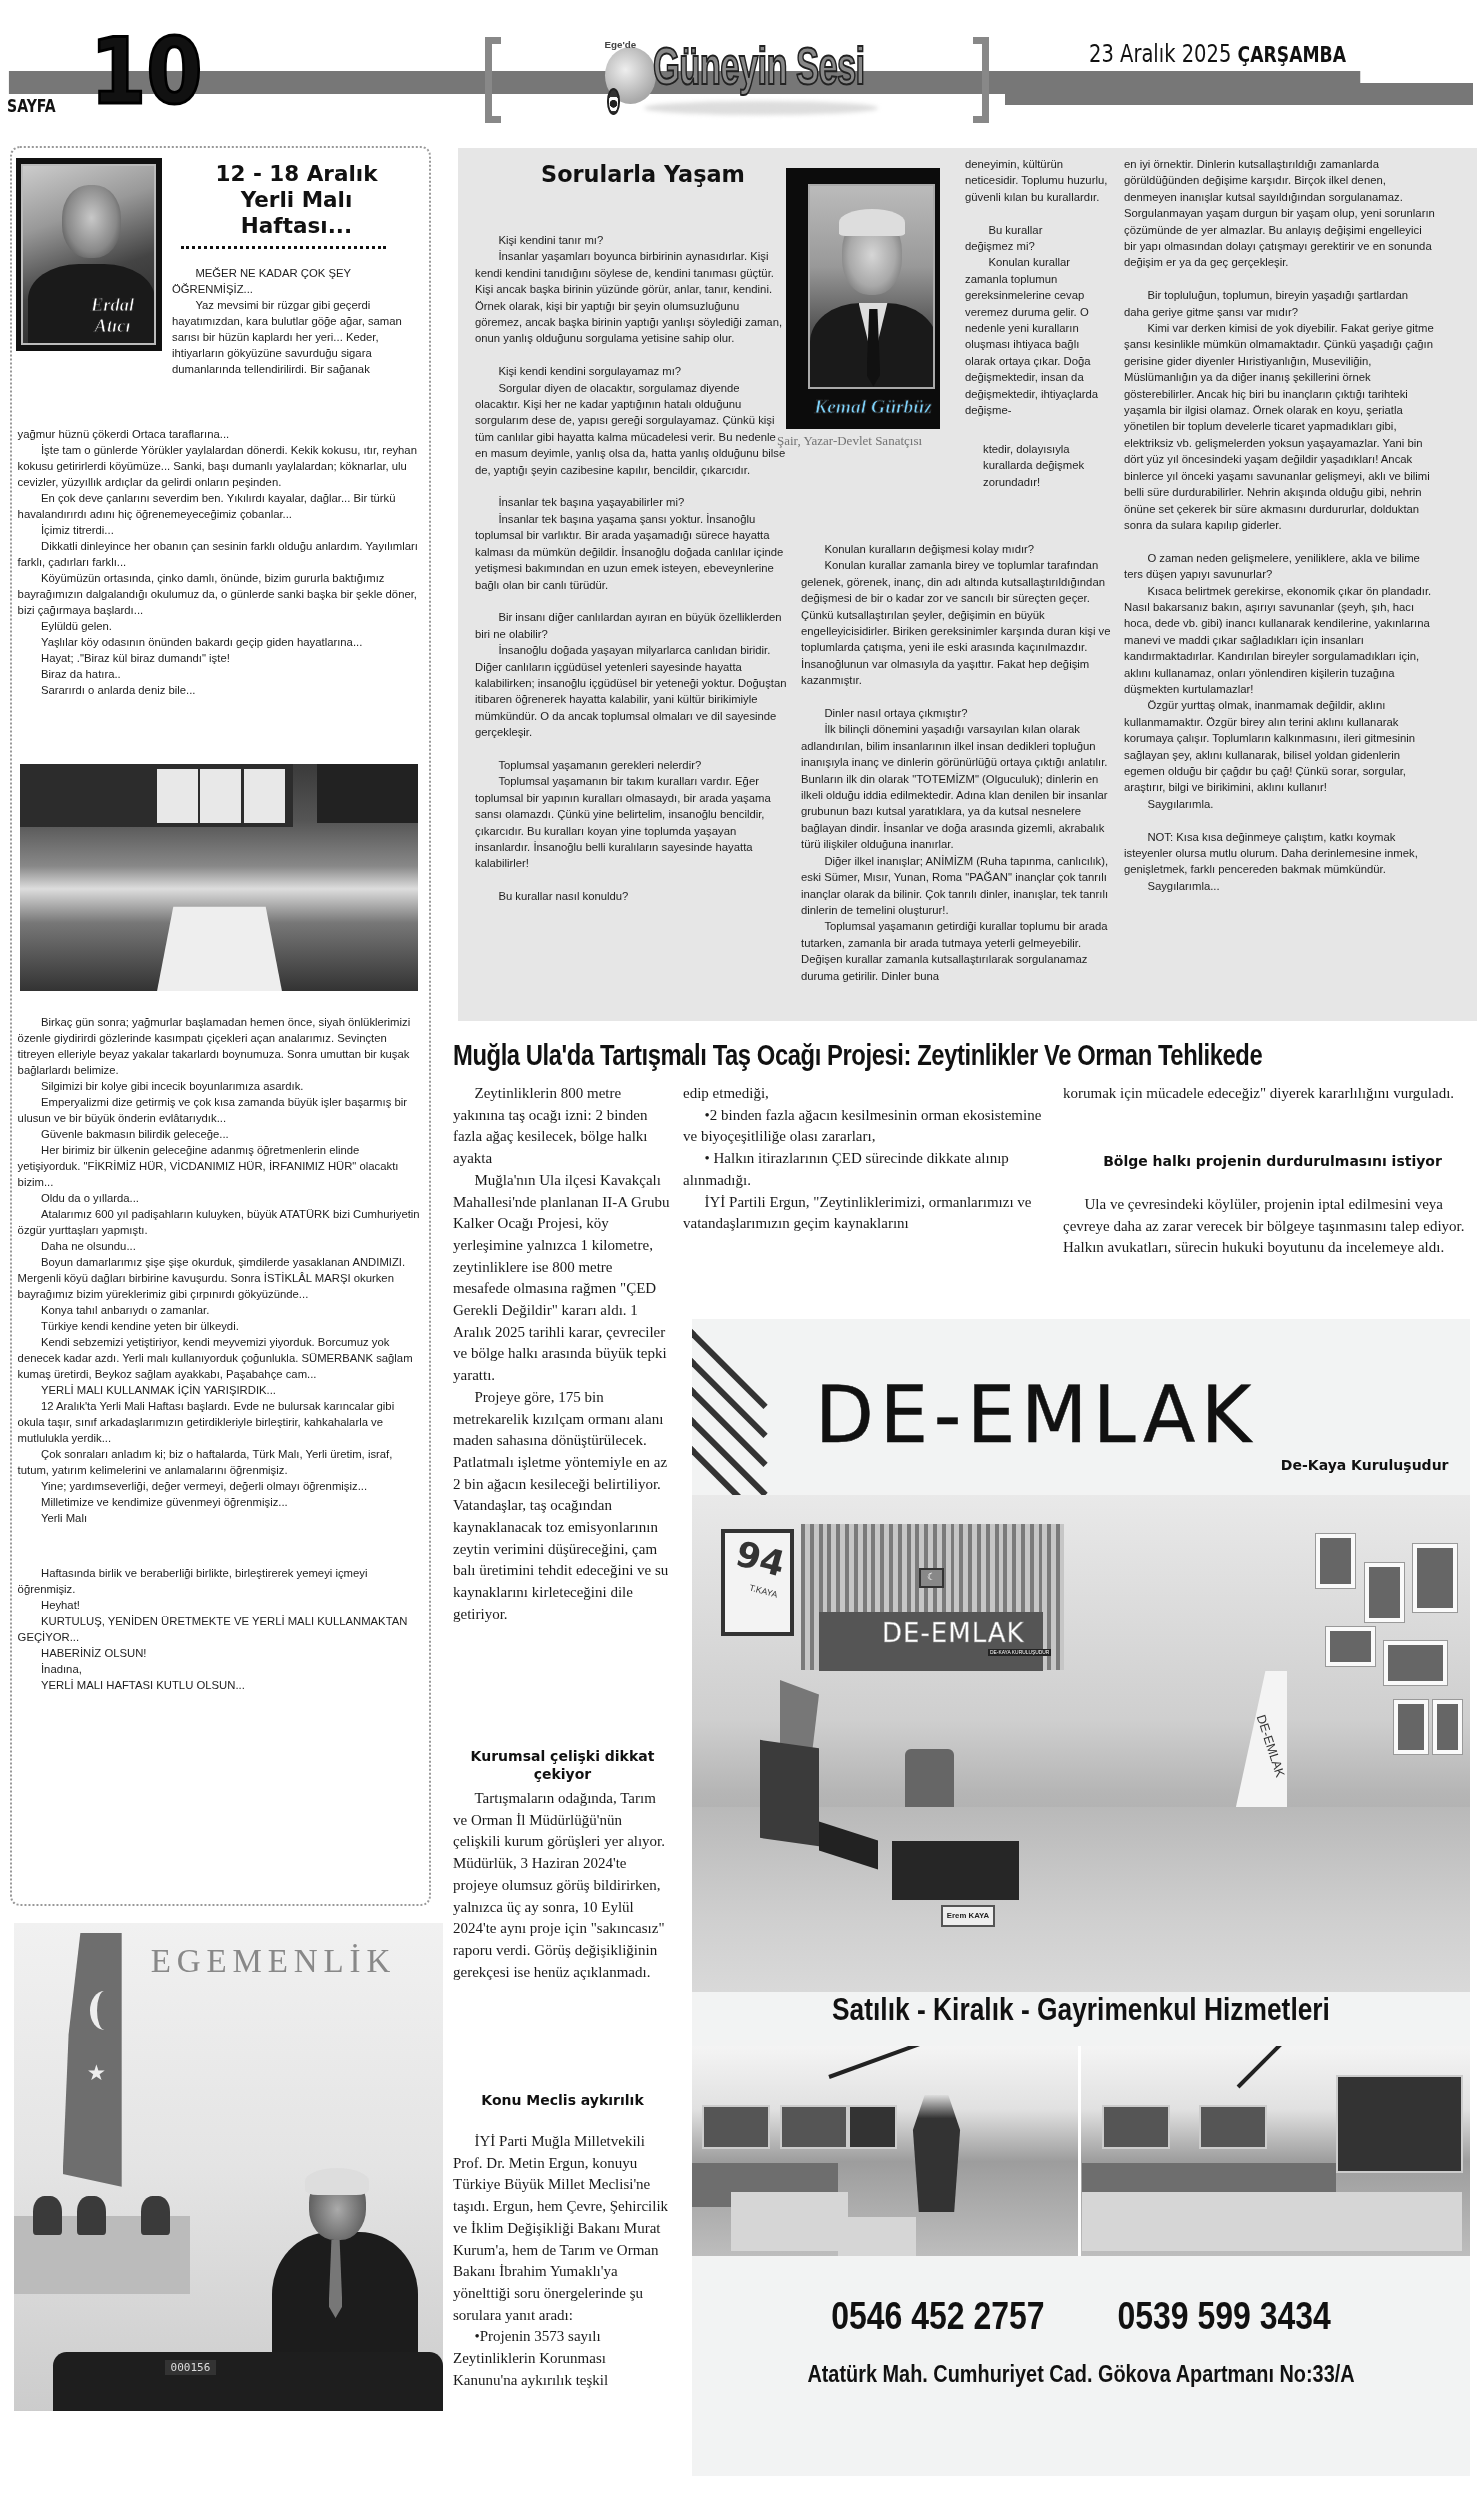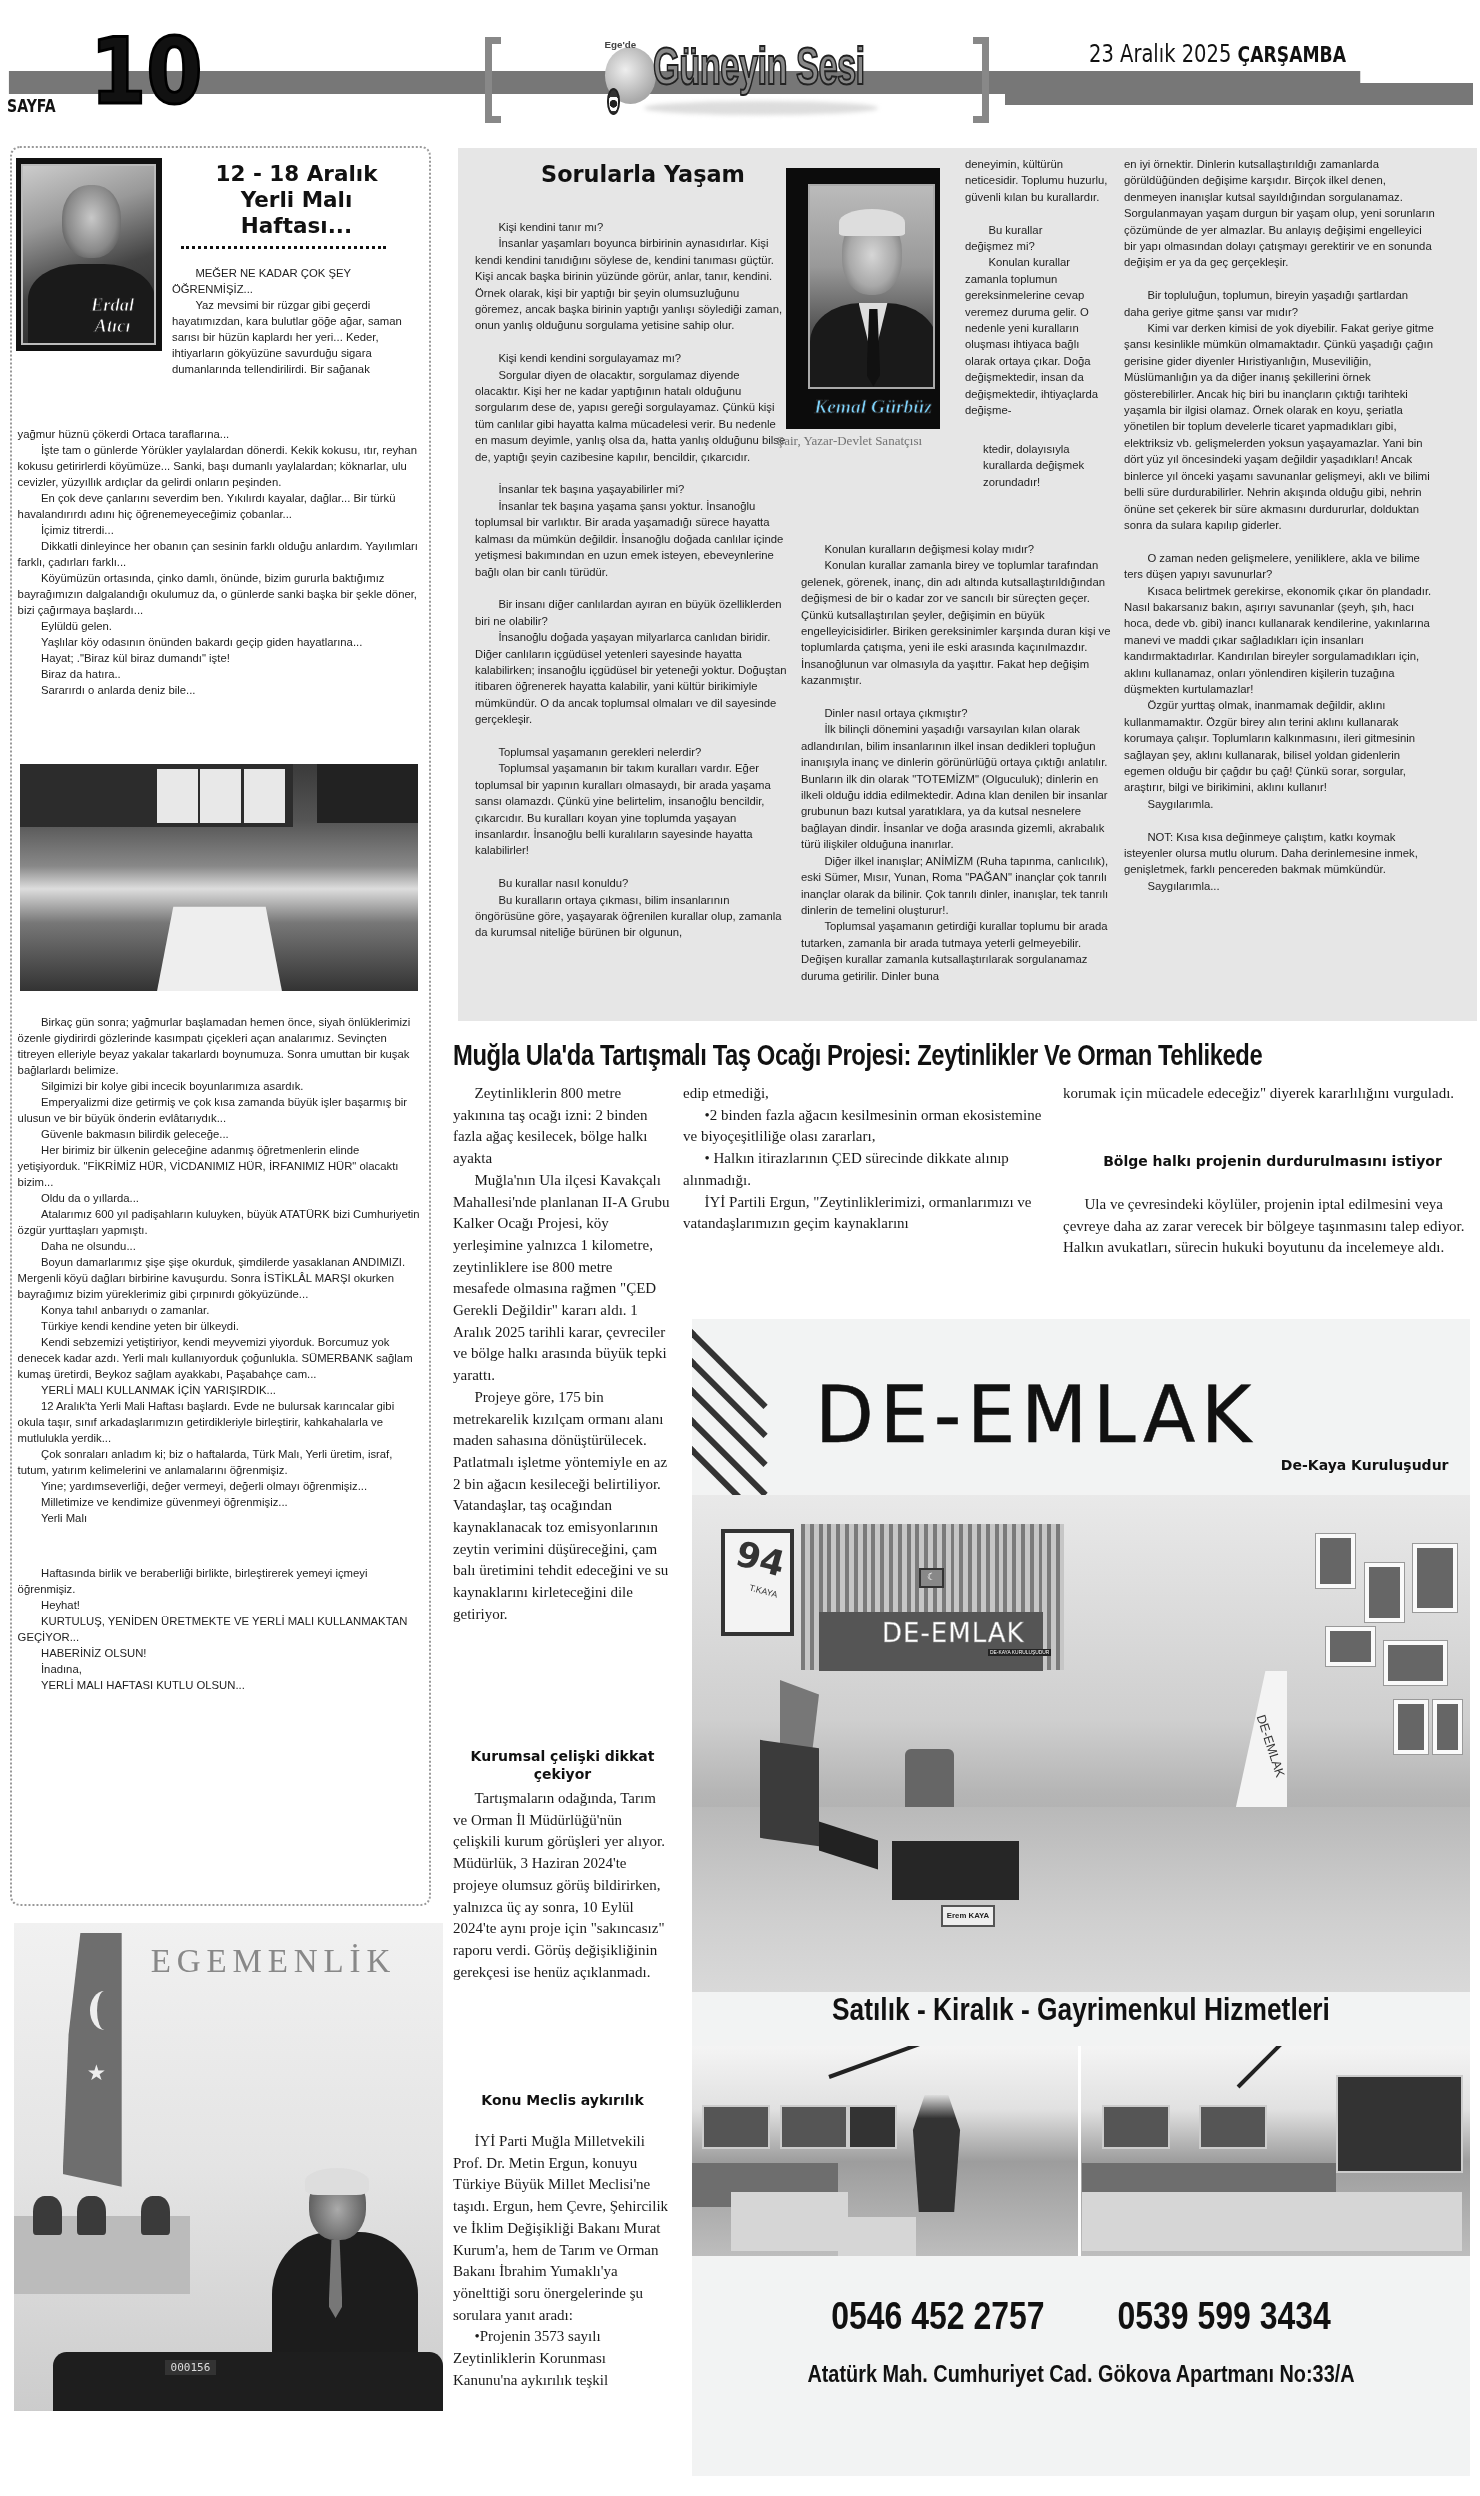--- a/index.html
+++ b/index.html
@@ -44,21 +44,21 @@
   .mp-photo .head { position: absolute; left: 37px; top: 0; width: 57px; height: 68px; border-radius: 45%; background: radial-gradient(ellipse at 50% 55%, #aaa 0%, #777 50%, #444 100%); }
   .mp-photo .hair { position: absolute; left: 33px; top: -3.9px; width: 64px; height: 27px; border-radius: 50% 50% 20% 20%; background: #ddd; }
   .mp-photo .body { position: absolute; left: 0; top: 60px; width: 146px; height: 156px; border-radius: 40% 40% 0 0; background: #1c1c1c; }
   .mp-photo .tie { position: absolute; left: 57px; top: 68px; width: 13.7px; height: 78px; background: #777; clip-path: polygon(20% 0, 80% 0, 100% 85%, 50% 100%, 0 85%); }
   .mp-photo .podium { position: absolute; left: 39px; top: 429px; width: 390px; height: 59px; background: #1e1e1e; border-radius: 13.7px 13.7px 0 0; }
   .mp-photo .counter { position: absolute; left: 151px; top: 437px; padding: 1px 5.9px; background: #333; color: #ddd; font-family: "DejaVu Sans Mono", monospace; font-size: 11px; }
 
   
   .soru-bg { position: absolute; left: 458px; top: 148px; width: 1019px; height: 873px; background: #e6e6e6; }
   .soru-title { position: absolute; left: 541px; top: 161px; font-family: "DejaVu Sans", sans-serif; font-size: 22.4px; color: #111; }
-  .col-soru1 { position: absolute; left: 475px; top: 219px; width: 312px; }
+  .col-soru1 { position: absolute; left: 475px; top: 232px; width: 312px; }
   .col-soru2 { position: absolute; left: 965px; top: 156px; width: 146px; }
   .col-soru2b { position: absolute; left: 983px; top: 441px; width: 127px; }
   .col-soru3 { position: absolute; left: 801px; top: 541px; width: 312px; }
   .col-soru4 { position: absolute; left: 1124px; top: 156px; width: 312px; }
   .soru-text { font-size: 11.3px; line-height: 16.4px; color: #1e1e1e; }
   .soru-text p { margin: 0; }
   .soru-text .gap { height: 16.4px; }
   .kemal-photo { position: absolute; left: 786px; top: 168px; width: 154px; height: 261px; background: #0c0c0c; }
   .kemal-photo .inner { position: absolute; left: 21.5px; top: 15.6px; width: 127px; height: 205px; border: 2px solid #aaa; background: linear-gradient(180deg, #bbb 0%, #999 40%, #555 70%, #222 100%); overflow: hidden; }
   .kemal-photo .face { position: absolute; left: 32px; top: 29px; width: 60px; height: 80px; border-radius: 45%; background: radial-gradient(ellipse at 50% 50%, #d6d6d6 0%, #a9a9a9 55%, #5a5a5a 100%); }
@@ -248,21 +248,20 @@
       <p style="text-indent: 23.4px;">İnsanlar tek başına yaşayabilirler mi?</p>
       <p style="text-indent: 23.4px;">İnsanlar tek başına yaşama şansı yoktur. İnsanoğlu toplumsal bir varlıktır. Bir arada yaşamadığı sürece hayatta kalması da mümkün değildir. İnsanoğlu doğada canlılar içinde yetişmesi bakımından en uzun emek isteyen, ebeveynlerine bağlı olan bir canlı türüdür.</p>
       <div class="gap"></div>
       <p style="text-indent: 23.4px;">Bir insanı diğer canlılardan ayıran en büyük özelliklerden biri ne olabilir?</p>
       <p style="text-indent: 23.4px;">İnsanoğlu doğada yaşayan milyarlarca canlıdan biridir. Diğer canlıların içgüdüsel yetenleri sayesinde hayatta kalabilirken; insanoğlu içgüdüsel bir yeteneği yoktur. Doğuştan itibaren öğrenerek hayatta kalabilir, yani kültür birikimiyle mümkündür. O da ancak toplumsal olmaları ve dil sayesinde gerçekleşir.</p>
       <div class="gap"></div>
       <p style="text-indent: 23.4px;">Toplumsal yaşamanın gerekleri nelerdir?</p>
       <p style="text-indent: 23.4px;">Toplumsal yaşamanın bir takım kuralları vardır. Eğer toplumsal bir yapının kuralları olmasaydı, bir arada yaşama sansı olamazdı. Çünkü yine belirtelim, insanoğlu bencildir, çıkarcıdır. Bu kuralları koyan yine toplumda yaşayan insanlardır. İnsanoğlu belli kuralıların sayesinde hayatta kalabilirler!</p>
       <div class="gap"></div>
       <p style="text-indent: 23.4px;">Bu kurallar nasıl konuldu?</p>
-      <p style="text-indent: 23.4px;">Bu kuralların ortaya çıkması, bilim insanlarının öngörüsüne göre, yaşayarak öğrenilen kurallar olup, zamanla da kurumsal niteliğe bürünen bir olgunun,</p>
     </div>
   <div class="kemal-photo">
     <div class="inner">
       <div class="suit"></div>
       <div class="shirt"></div>
       <div class="tie"></div>
       <div class="face"></div>
       <div class="hair"></div>
     </div>
     <div class="name">Kemal Gürbüz</div>

